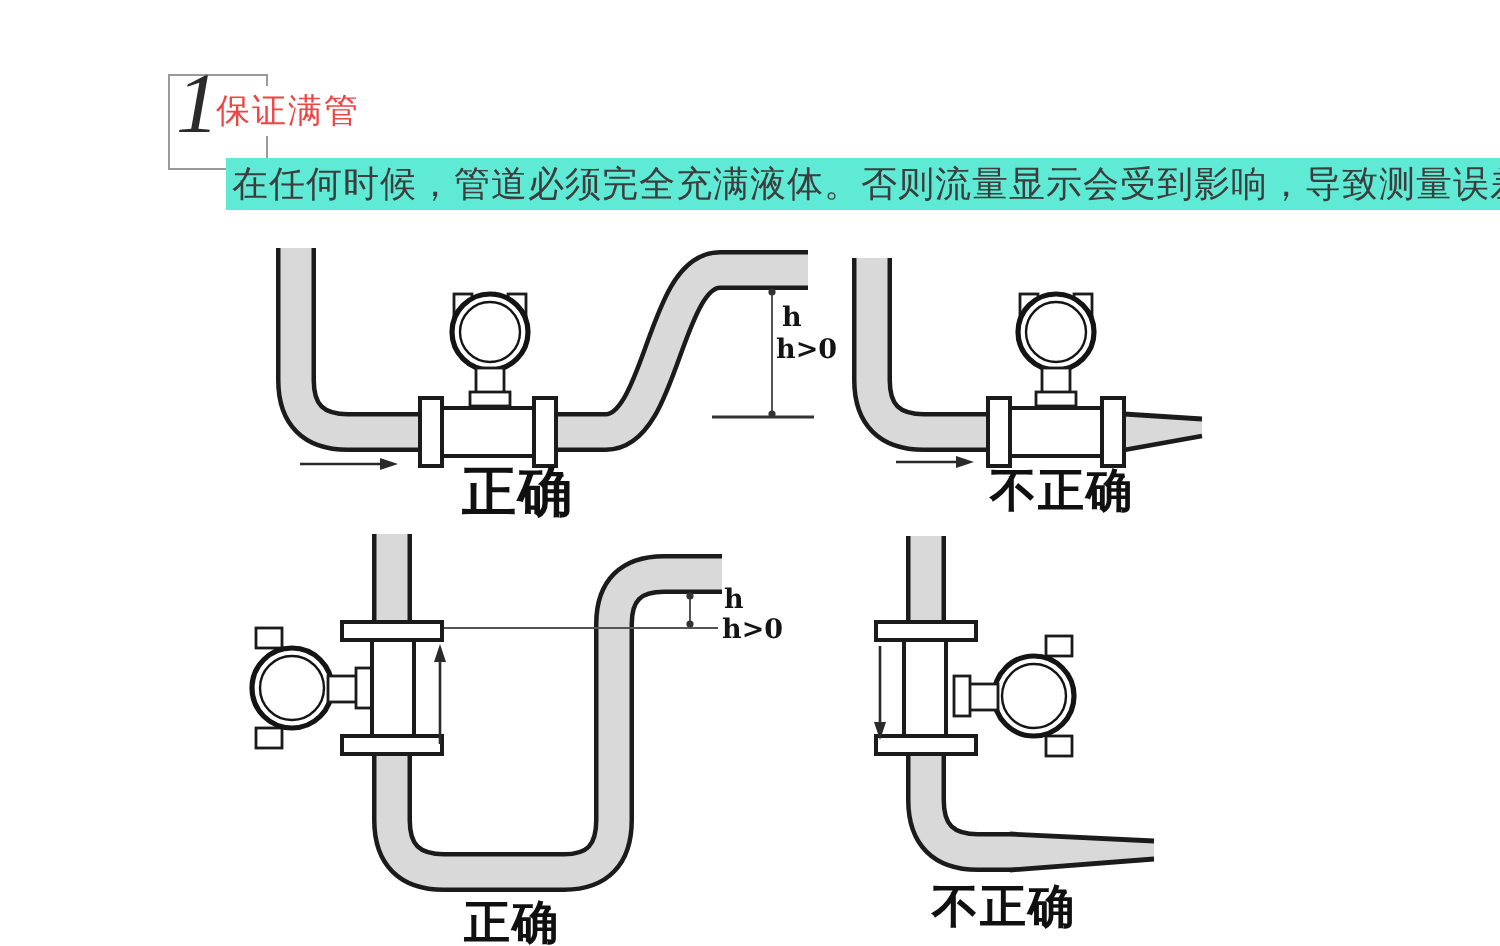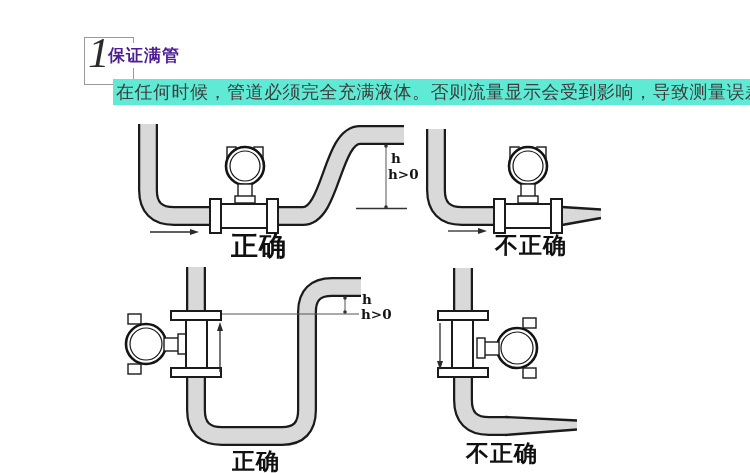--- a/index.html
+++ b/index.html
@@ -2,22 +2,22 @@
 <html><head>
 <meta charset="utf-8">
 <style>
   html,body{margin:0;padding:0;background:#fff;}
   .canvas{position:relative;width:750px;height:473px;background:#ffffff;overflow:hidden;
           font-family:"Liberation Sans",sans-serif;}
   
   .step-box{position:absolute;left:84px;top:37px;width:48px;height:46px;border:1px solid #9a9a9a;}
   .step-number{position:absolute;left:88px;top:31px;font-family:"Liberation Serif",serif;
                font-style:italic;font-size:43px;color:#2b2b2b;line-height:1;}
-  .section-title{position:absolute;left:105px;top:43px;margin:0;font-size:17px;font-weight:bold;
-                 color:#4c1d95;background:#fff;padding:1px 3px;letter-spacing:1px;white-space:nowrap;}
+  .section-title{position:absolute;left:105px;top:43px;margin:0;font-size:17px;font-weight:normal;
+                 color:#ef4444;background:#fff;padding:1px 3px;letter-spacing:1px;white-space:nowrap;}
   .section-subtitle{position:absolute;left:97px;top:63px;margin:16px;font-size:18px;color:#3d3d3d;
                     background:#5eead4;padding:1px 3px;letter-spacing:.5px;white-space:nowrap;}
   
   .diagram-svg{position:absolute;left:0;top:0;}
   .pipe-outer{stroke:#1b1b1b;stroke-width:20;fill:none;stroke-linecap:butt;}
   .pipe-inner{stroke:#d9d9d9;stroke-width:15.5;fill:none;stroke-linecap:butt;}
   .taper-fill{fill:#d9d9d9;stroke:none;}
   .taper-edge{stroke:#1b1b1b;stroke-width:2.4;fill:none;stroke-linecap:butt;}
   .fitting{fill:#ffffff;stroke:#1b1b1b;stroke-width:2;}
   .fitting-thin{fill:#ffffff;stroke:#1b1b1b;stroke-width:1.4;}

